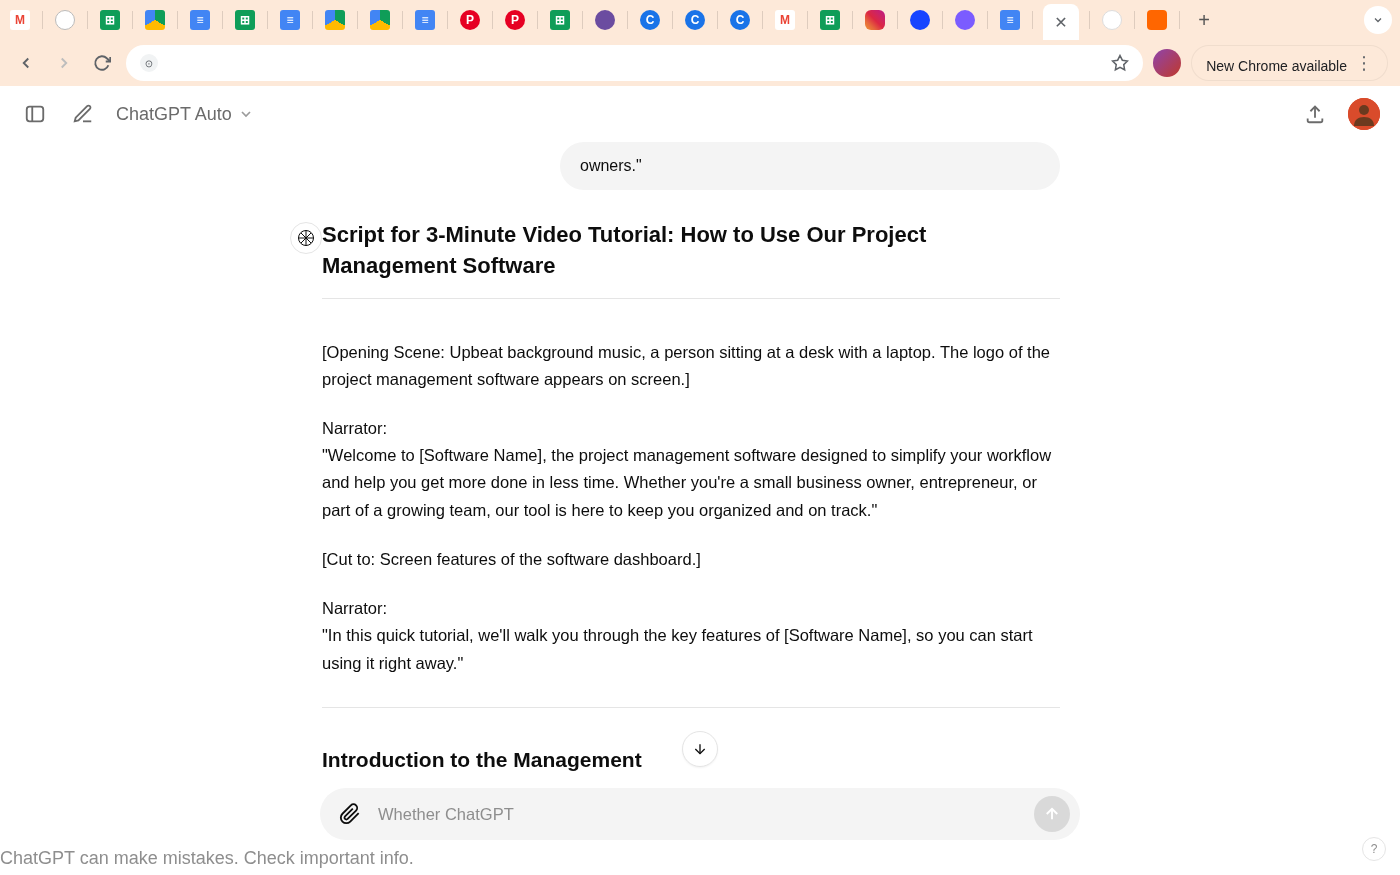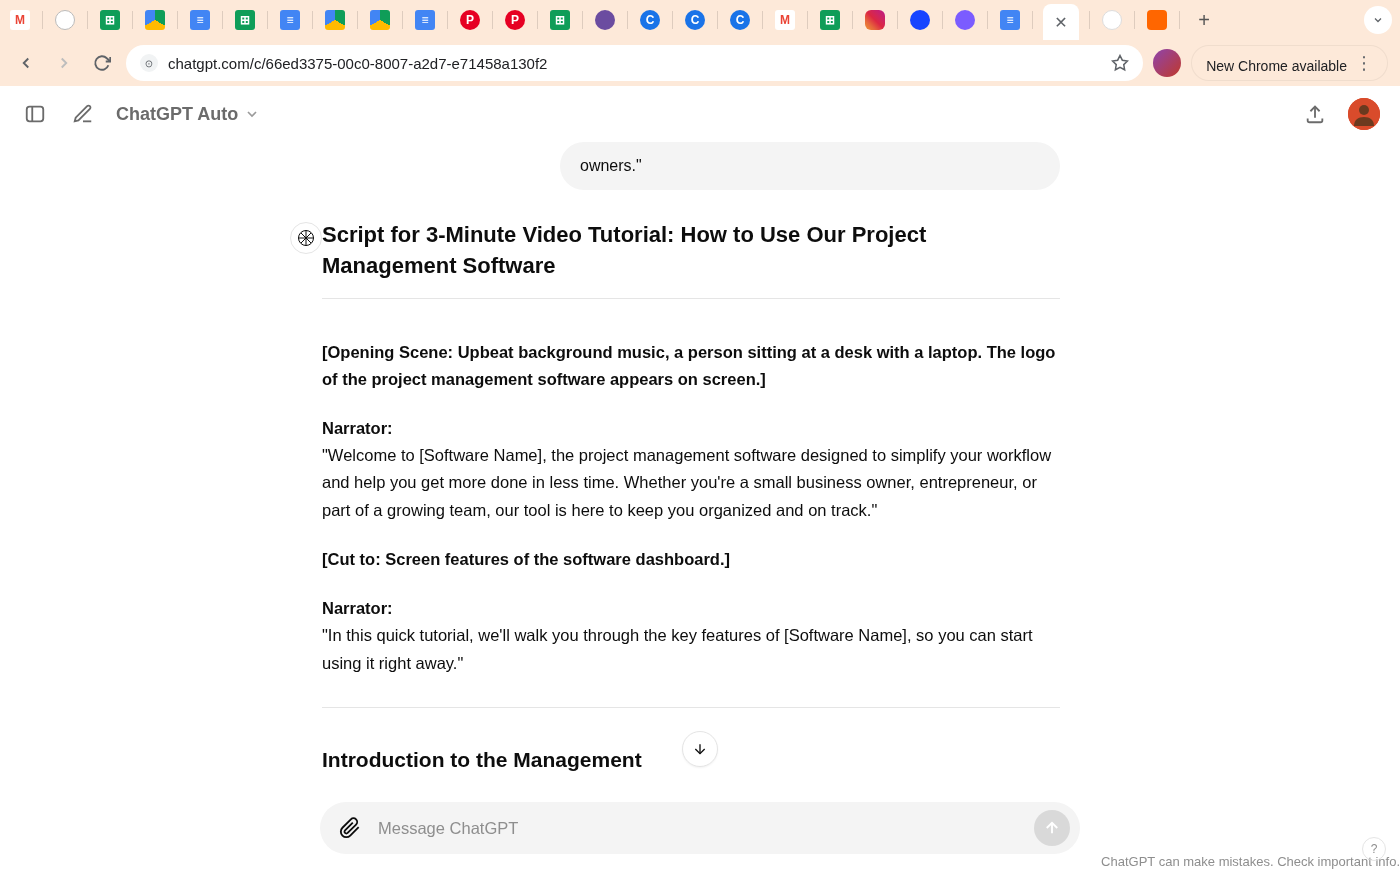--- a/index.html
+++ b/index.html
@@ -22,46 +22,46 @@
 .url-prefix { width: 18px; height: 18px; background: #f1f3f4; border-radius: 50%; display:flex;align-items:center;justify-content:center;font-size:10px;color:#5f6368; }
 .star-icon { margin-left: auto; color: #5f6368; }
 .profile-chip { width: 28px; height: 28px; border-radius: 50%; background: linear-gradient(135deg,#8e44ad,#c0392b); }
 .update-chip { background: #fde9d9; border: 1px solid rgba(0,0,0,0.05); border-radius: 18px; padding: 6px 14px; font-size: 14px; color: #202124; display: flex; align-items: flex-end; gap: 8px; }
 .kebab { color: #5f6368; font-size: 18px; }
 
 
 .app-area { position: relative; height: calc(875px - 86px); background: #fff; }
 .app-header { height: 56px; display: flex; align-items: center; padding: 0 20px; gap: 18px; color: #6b6b6b; }
 .header-btn { width: 30px; height: 30px; display: flex; align-items: center; justify-content: center; border-radius: 6px; color: #6b6b6b; }
-.model-switcher { display: flex; align-items: center; gap: 6px; font-size: 18px; color: #6b6b6b; font-weight: 700; }
+.model-switcher { display: flex; align-items: center; gap: 6px; font-size: 18px; color: #6b6b6b; font-weight: 400; }
 .header-right { margin-left: auto; display: flex; align-items: center; gap: 18px; }
 .avatar-circle { width: 32px; height: 32px; border-radius: 50%; background: #d94b2b; display:flex;align-items:center;justify-content:center; }
 
 
 .conversation { max-width: 760px; margin: 0 auto; padding: 0 20px 140px 20px; position: relative; }
 .user-bubble { background: #f4f4f4; border-radius: 24px; padding: 12px 20px; margin-left: 220px; margin-bottom: 30px; color: #0d0d0d; font-size: 16px; line-height: 1.5; }
 .assistant-row { display: flex; }
 .assistant-avatar { width: 32px; height: 32px; border-radius: 50%; border: 1px solid #e5e5e5; display: flex; align-items: center; justify-content: center; flex-shrink: 0; margin-top: 2px; margin-left: -50px; }
 .assistant-content { flex: 1; color: #0d0d0d; }
 .h3 { font-size: 22px; font-weight: 600; line-height: 1.4; margin-bottom: 16px; }
 .hr { border: none; border-top: 1px solid #e5e5e5; margin: 14px 0 40px 0; }
 .para { font-size: 16.5px; line-height: 1.65; margin-bottom: 22px; }
-.bold { font-weight: 700; }
+.bold { font-weight: 400; }
 .h4 { font-size: 21px; font-weight: 600; margin-top: 40px; }
 
 
 .scroll-fab { position: absolute; left: 50%; transform: translateX(-50%); bottom: 108px; width: 36px; height: 36px; border-radius: 50%; background: #fff; border: 1px solid #e5e5e5; display: flex; align-items: center; justify-content: center; color: #0d0d0d; box-shadow: 0 1px 2px rgba(0,0,0,0.05); }
 
 
 .composer-wrap { position: absolute; bottom: 0; left: 0; right: 0; background: #fff; padding: 0 0 6px 0; }
 .composer { max-width: 760px; margin: 0 auto; background: #f4f4f4; border-radius: 28px; height: 52px; display: flex; align-items: center; padding: 0 10px 0 16px; gap: 14px; }
 .attach-btn { width: 28px; height: 28px; display: flex; align-items: center; justify-content: center; color: #0d0d0d; }
 .composer-input { flex: 1; color: #8e8e8e; font-size: 16.5px; }
 .send-btn { width: 36px; height: 36px; border-radius: 50%; background: #d9d9d9; display: flex; align-items: center; justify-content: center; color: #fff; }
-.disclaimer { text-align: right; font-size: 13px; color: #8e8e8e; }
+.disclaimer { text-align: left; font-size: 18px; color: #8e8e8e; margin-top: 8px; }
 
 .help-fab { position: absolute; right: 14px; bottom: 14px; width: 24px; height: 24px; border-radius: 50%; border: 1px solid #e5e5e5; display: flex; align-items: center; justify-content: center; font-size: 12px; color: #8e8e8e; }
 
 
 .svg-icon { display: block; }
 .ico-gmail { background: #fff; }
 .ico-sheets { background: #0f9d58; }
 .ico-docs { background: #4285f4; }
 .ico-drive { background: conic-gradient(#0f9d58 0 120deg,#ffba00 120deg 240deg,#4285f4 240deg 360deg); }
 .ico-pin { background: #e60023; border-radius: 50%; }
@@ -200,21 +200,20 @@
         </svg>
     </div>
     <div class="nav-btn">
       <svg class="svg-icon" width="18" height="18" viewBox="0 0 24 24" fill="none" stroke="#5f6368" stroke-width="2.5">
           <path d="M23 4v6h-6"></path>
           <path d="M20.49 15a9 9 0 1 1-2.12-9.36L23 10"></path>
         </svg>
     </div>
     <div class="url-bar">
       <div class="url-prefix">⊙</div>
-      <span>chatgpt.com/c/66ed3375-00c0-8007-a2d7-e71458a130f2</span>
       <span class="star-icon">
         <svg class="svg-icon" width="18" height="18" viewBox="0 0 24 24" fill="none" stroke="#5f6368" stroke-width="2">
             <polygon points="12 2 15.09 8.26 22 9.27 17 14.14 18.18 21.02 12 17.77 5.82 21.02 7 14.14 2 9.27 8.91 8.26 12 2"></polygon>
           </svg>
       </span>
     </div>
     <div class="profile-chip"></div>
     <div class="update-chip">
       <span>New Chrome available</span>
       <span class="kebab">⋮</span>
@@ -298,21 +297,21 @@
       </svg>
   </div>
 
   <div class="composer-wrap">
     <div class="composer">
       <div class="attach-btn">
         <svg class="svg-icon" width="22" height="22" viewBox="0 0 24 24" fill="none" stroke="#0d0d0d" stroke-width="2">
             <path d="M21.44 11.05l-9.19 9.19a6 6 0 0 1-8.49-8.49l9.19-9.19a4 4 0 0 1 5.66 5.66l-9.2 9.19a2 2 0 0 1-2.83-2.83l8.49-8.48"></path>
           </svg>
       </div>
-      <div class="composer-input">Message ChatGPT</div>
+      <div class="composer-input">Whether ChatGPT</div>
       <div class="send-btn">
         <svg class="svg-icon" width="18" height="18" viewBox="0 0 24 24" fill="none" stroke="#fff" stroke-width="2.5">
             <line x1="12" y1="19" x2="12" y2="5"></line>
             <polyline points="5 12 12 5 19 12"></polyline>
           </svg>
       </div>
     </div>
     <div class="disclaimer">ChatGPT can make mistakes. Check important info.</div>
   </div>
 

